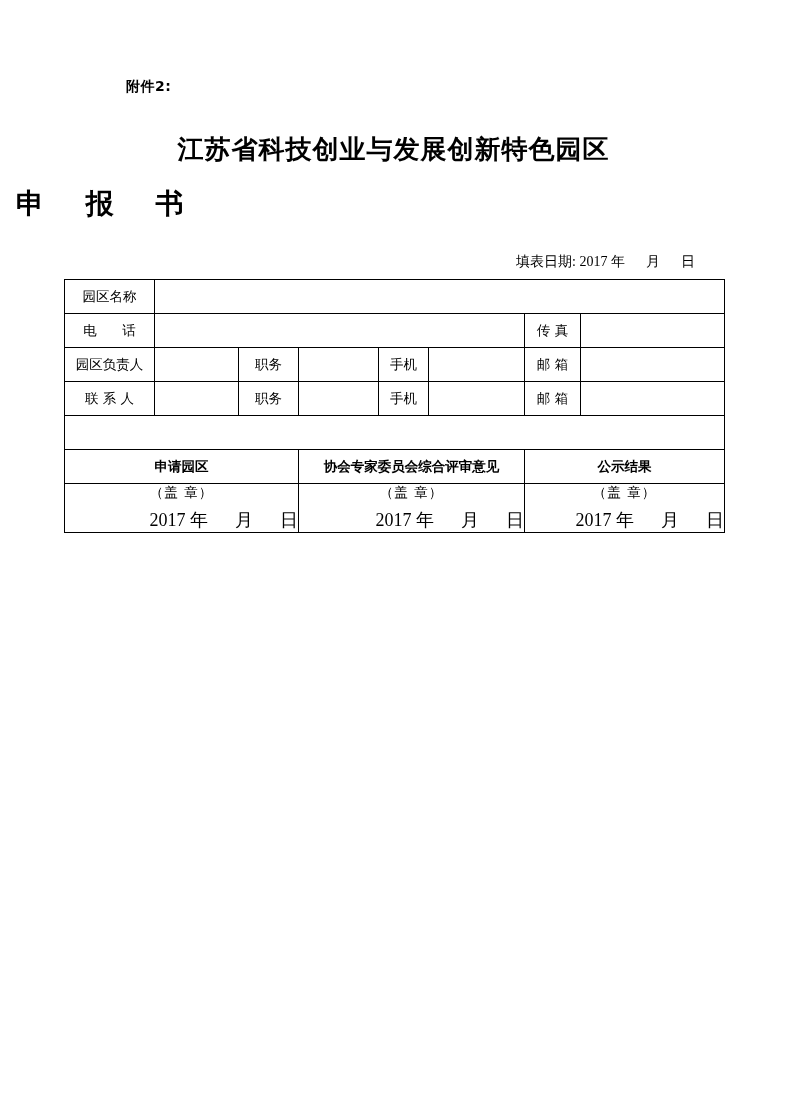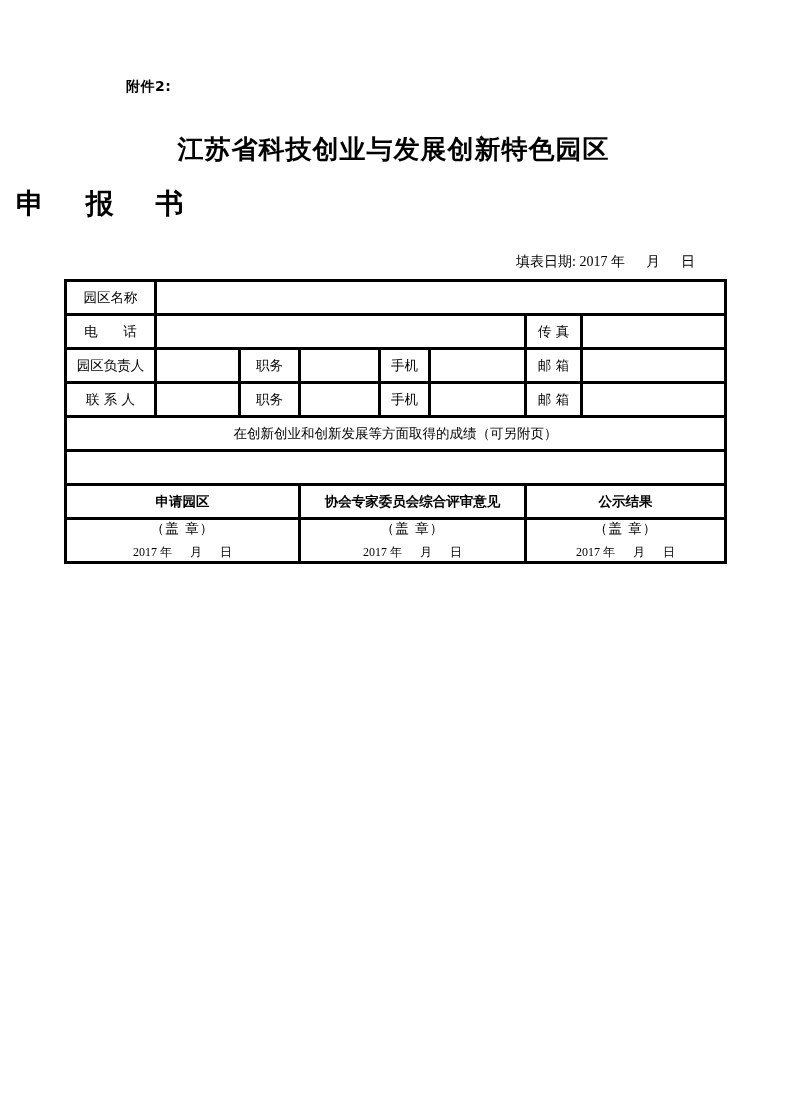--- a/index.html
+++ b/index.html
@@ -64,21 +64,21 @@
   }
   table.form {
     position: absolute;
     left: 64px;
     top: 279px;
     width: 660px;
     border-collapse: collapse;
     table-layout: fixed;
   }
   table.form td {
-    border: 3px solid #000000;
+    border: 1px solid #000000;
     font-size: 13.5px;
     font-family: "DejaVu Sans", "Liberation Sans", sans-serif;
     padding: 0 0;
     vertical-align: middle;
     height: 34px;
     box-sizing: border-box;
   }
   td.lbl {
     text-align: center;
     white-space: nowrap;
@@ -110,23 +110,23 @@
     padding-bottom: 6px;
   }
   .seal-line {
     text-align: center;
     font-family: "DejaVu Sans", "Liberation Sans", sans-serif;
     font-size: 13.5px;
     letter-spacing: 1px;
     margin-bottom: 6px;
   }
   .date-line {
-    text-align: center;
+    text-align: right;
     font-family: "Liberation Serif", "DejaVu Serif", serif;
-    font-size: 12px;
+    font-size: 18px;
     white-space: pre;
   }
 </style>
 </head>
 <body>
 
 <div class="page">
 
   <div class="attachment-label">附件2:</div>
 
@@ -176,23 +176,20 @@
       <td class="lbl">联 系 人</td>
       <td class="val"></td>
       <td class="lbl">职务</td>
       <td class="val"></td>
       <td class="lbl">手机</td>
       <td class="val"></td>
       <td class="lbl">邮 箱</td>
       <td class="val"></td>
     </tr>
 
-    <tr class="row-achv-head">
-      <td colspan="8">在创新创业和创新发展等方面取得的成绩（可另附页）</td>
-    </tr>
 
     <tr class="achv-body">
       <td colspan="8"></td>
     </tr>
 
     <tr class="sign-head">
       <td colspan="3">申请园区</td>
       <td colspan="3">协会专家委员会综合评审意见</td>
       <td colspan="2">公示结果</td>
     </tr>

